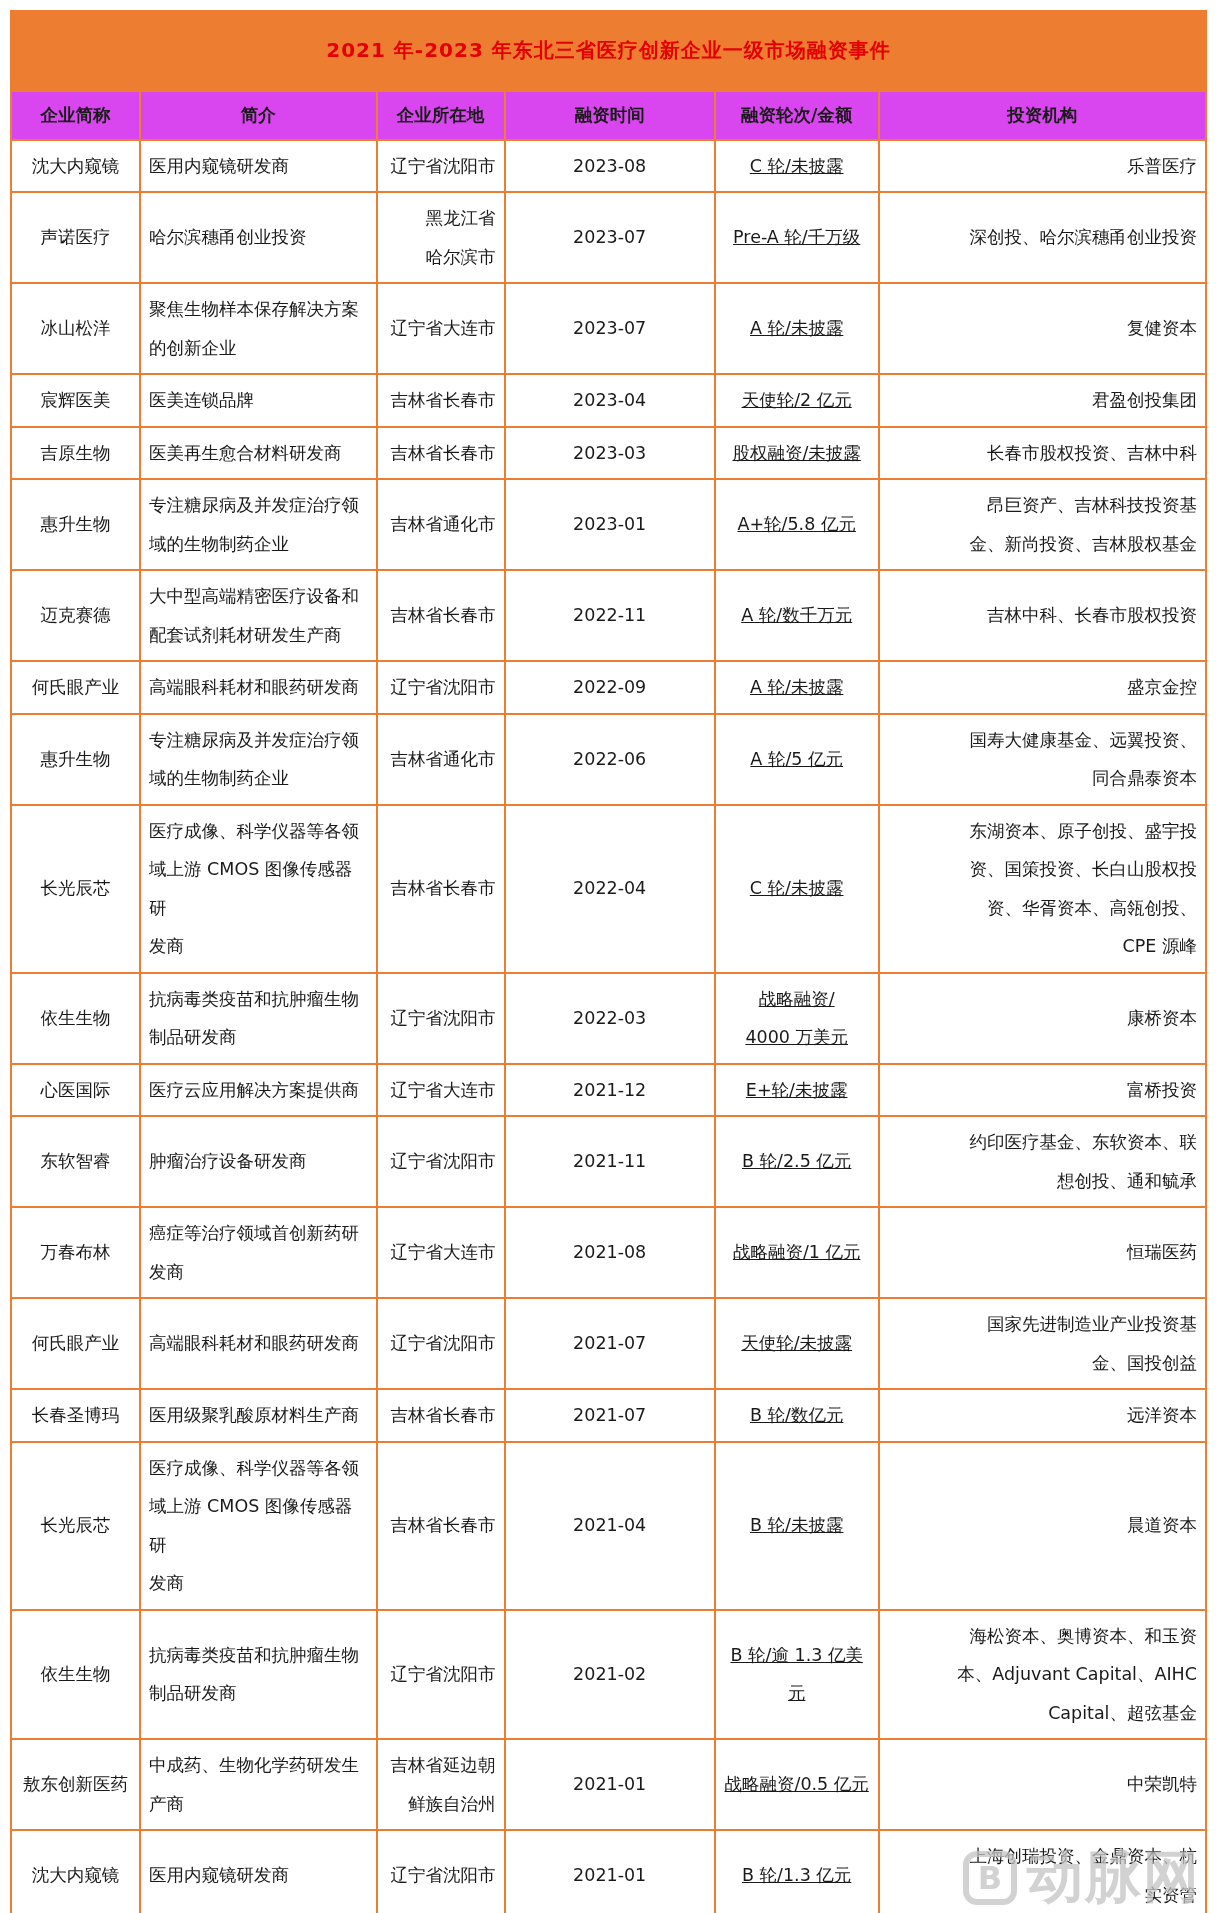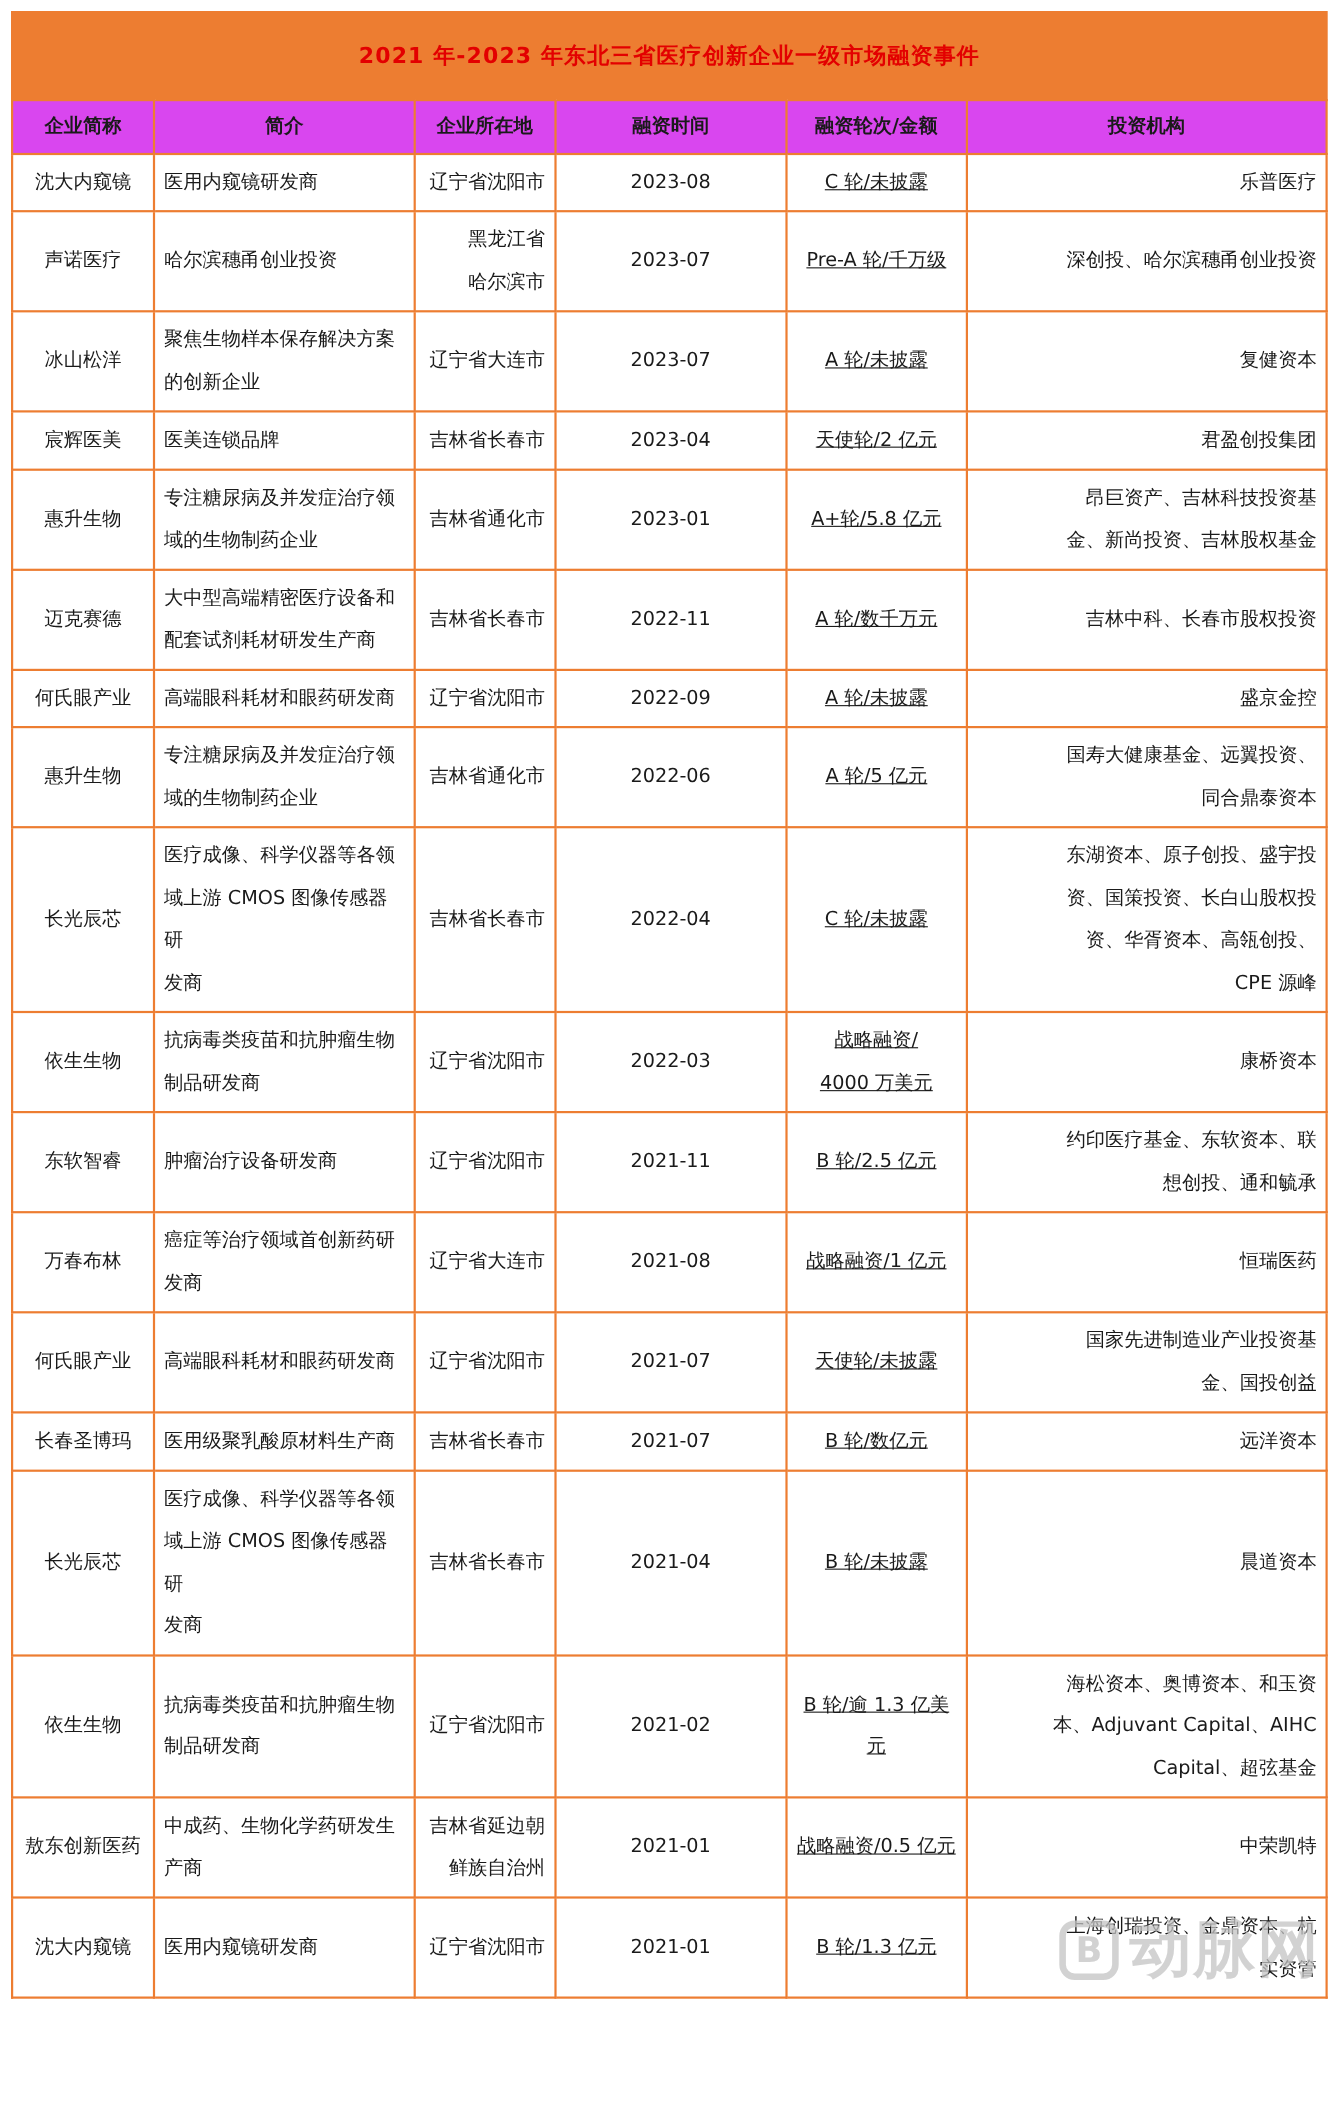--- a/index.html
+++ b/index.html
@@ -142,20 +142,28 @@
         </tr>
         <tr>
           <td class="c-company">宸辉医美</td>
           <td class="c-intro">医美连锁品牌</td>
           <td class="c-loc">吉林省长春市</td>
           <td class="c-date">2023-04</td>
           <td class="c-round">天使轮/2 亿元</td>
           <td class="c-inv">君盈创投集团</td>
         </tr>
         <tr>
+          <td class="c-company">吉原生物</td>
+          <td class="c-intro">医美再生愈合材料研发商</td>
+          <td class="c-loc">吉林省长春市</td>
+          <td class="c-date">2023-03</td>
+          <td class="c-round">股权融资/未披露</td>
+          <td class="c-inv">长春市股权投资、吉林中科</td>
+        </tr>
+        <tr>
           <td class="c-company">惠升生物</td>
           <td class="c-intro">专注糖尿病及并发症治疗领
 域的生物制药企业</td>
           <td class="c-loc">吉林省通化市</td>
           <td class="c-date">2023-01</td>
           <td class="c-round">A+轮/5.8 亿元</td>
           <td class="c-inv">昂巨资产、吉林科技投资基
 金、新尚投资、吉林股权基金</td>
         </tr>
         <tr>
@@ -202,20 +210,28 @@
           <td class="c-company">依生生物</td>
           <td class="c-intro">抗病毒类疫苗和抗肿瘤生物
 制品研发商</td>
           <td class="c-loc">辽宁省沈阳市</td>
           <td class="c-date">2022-03</td>
           <td class="c-round">战略融资/
 4000 万美元</td>
           <td class="c-inv">康桥资本</td>
         </tr>
         <tr>
+          <td class="c-company">心医国际</td>
+          <td class="c-intro">医疗云应用解决方案提供商</td>
+          <td class="c-loc">辽宁省大连市</td>
+          <td class="c-date">2021-12</td>
+          <td class="c-round">E+轮/未披露</td>
+          <td class="c-inv">富桥投资</td>
+        </tr>
+        <tr>
           <td class="c-company">东软智睿</td>
           <td class="c-intro">肿瘤治疗设备研发商</td>
           <td class="c-loc">辽宁省沈阳市</td>
           <td class="c-date">2021-11</td>
           <td class="c-round">B 轮/2.5 亿元</td>
           <td class="c-inv">约印医疗基金、东软资本、联
 想创投、通和毓承</td>
         </tr>
         <tr>
           <td class="c-company">万春布林</td>

